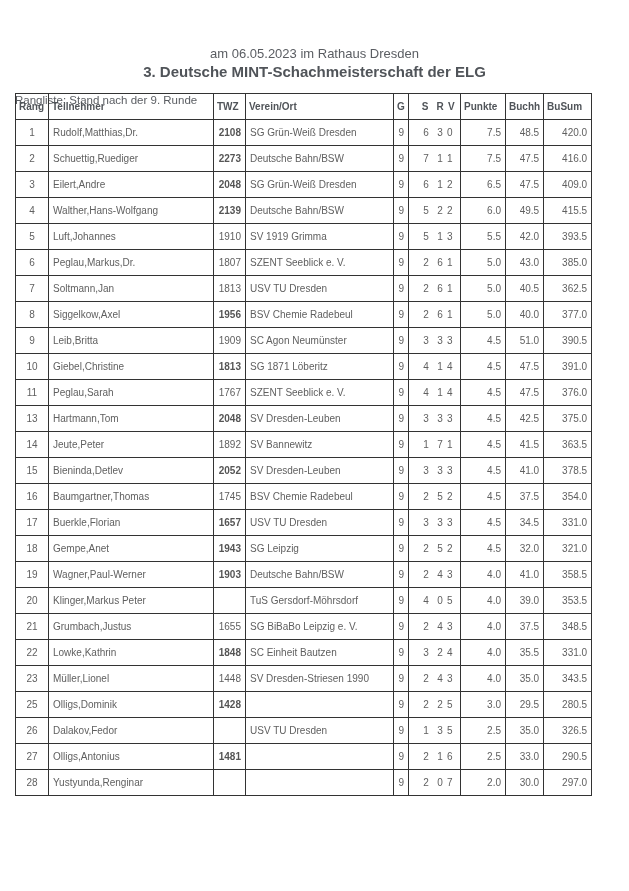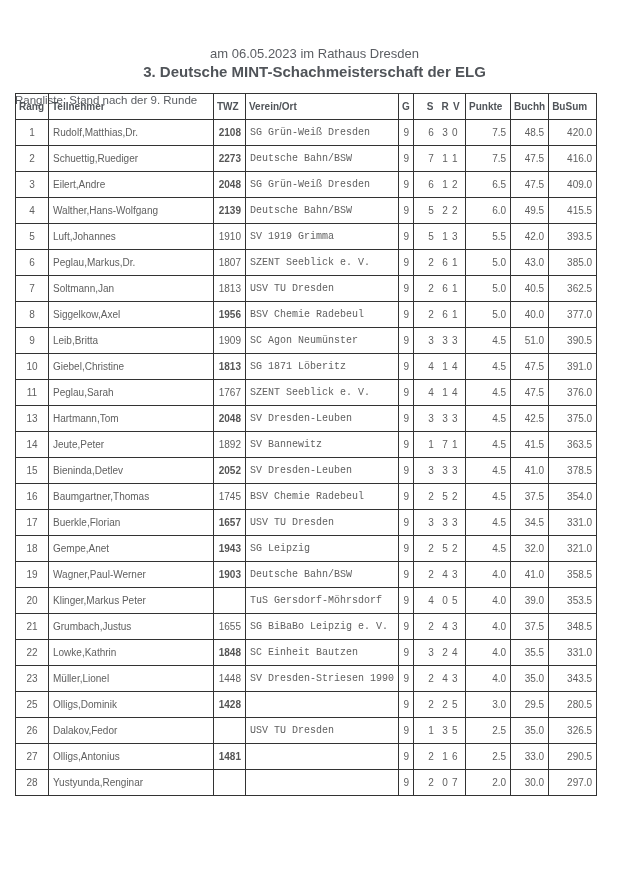--- a/index.html
+++ b/index.html
@@ -33,21 +33,21 @@
   td.twz.bold { font-weight: bold; color: #555; }
   td.num { text-align: right; }
   td.g { text-align: right; padding: 0 1px; }
   td.srv { padding: 0; border-left: 1.3px solid #333; }
   .srv-wrap { display: flex; justify-content: space-between; padding: 0 1px 0 6px; }
   .srv-wrap span { display: inline-block; width: 14px; text-align: center; }
   .srv-wrap span:last-child { width: 8px; text-align: left; overflow: hidden; }
   th.srvh { padding: 0; }
   th.gh { text-align: right; padding: 0 1px; }
   th.ch { text-align: center; padding: 0 1px; }
-  td.verein { padding-left: 5px; font-family: Liberation Mono, monospace; }
+  td.verein { padding-left: 5px; }
   td.name { padding-left: 6px; margin-left: 33px; }
 </style>
 </head>
 <body>
 
 <div class="title">3. Deutsche MINT-Schachmeisterschaft der ELG</div>
 <div class="subtitle">am 06.05.2023 im Rathaus Dresden</div>
 <div class="caption">Rangliste:  Stand nach der 9. Runde</div>
 
 <table class="rank">

